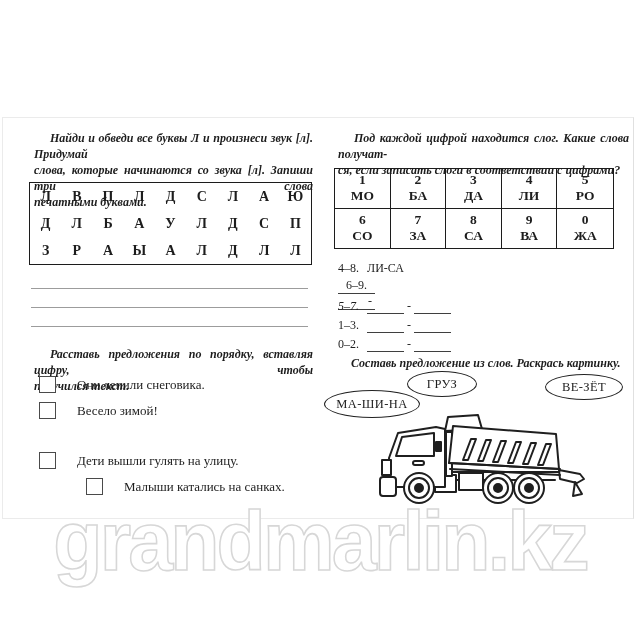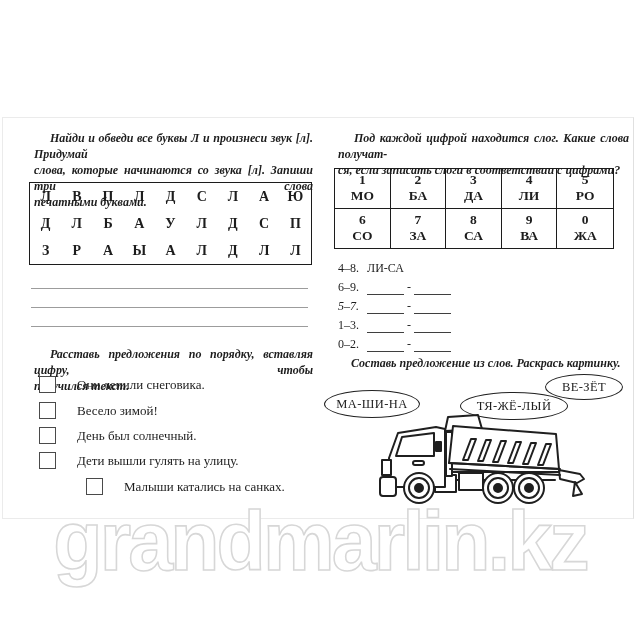--- a/index.html
+++ b/index.html
@@ -94,24 +94,20 @@
   </div>
 
   <div class="abs sentence-row" style="left:36px;top:258px;width:270px;">
     <span class="cbox"></span>
     <span>Они лепили снеговика.</span>
   </div>
   <div class="abs sentence-row" style="left:36px;top:284px;width:270px;">
     <span class="cbox"></span>
     <span>Весело зимой!</span>
   </div>
-  <div class="abs sentence-row" style="left:36px;top:309px;width:270px;">
-    <span class="cbox"></span>
-    <span>День был солнечный.</span>
-  </div>
   <div class="abs sentence-row" style="left:36px;top:334px;width:270px;">
     <span class="cbox"></span>
     <span>Дети вышли гулять на улицу.</span>
   </div>
   <div class="abs sentence-row" style="left:36px;top:360px;width:270px;padding-left:47px;">
     <span class="cbox"></span>
     <span>Малыши катались на санках.</span>
   </div>
 
   <div class="abs task" style="left:335px;top:12px;width:291px;font-family:Liberation Serif, serif;">
@@ -159,21 +155,21 @@
     <div class="sylcell lastcol lastrow">
       <span>0</span>
       <span>ЖА</span>
     </div>
   </div>
 
   <div class="abs ansrow" style="left:335px;top:141px;">
     <span class="anslabel">4–8.</span>
     <span>ЛИ-СА</span>
   </div>
-  <div class="abs ansrow" style="left:335px;top:160px;">
+  <div class="abs ansrow" style="left:335px;top:160px;flex-direction:column;">
     <span class="anslabel">6–9.</span>
     <span class="blank"></span>
     <span class="dashsep">-</span>
     <span class="blank"></span>
   </div>
   <div class="abs ansrow" style="left:335px;top:179px;font-style:italic;">
     <span class="anslabel">5–7.</span>
     <span class="blank"></span>
     <span class="dashsep">-</span>
     <span class="blank"></span>
@@ -191,22 +187,22 @@
     <span class="blank"></span>
   </div>
 
   <div class="abs task" style="left:348px;top:237px;width:291px;">
     <div>Составь предложение из слов. Раскрась картинку.</div>
   </div>
 
   <div class="abs bubble" style="left:321px;top:272px;width:94px;height:26px;justify-content:center;">
     <span>МА-ШИ-НА</span>
   </div>
-  <div class="abs bubble" style="left:457px;top:274px;width:106px;height:26px;">
-    <span>ТЯ-ЖЁ-ЛЫЙ</span>
+  <div class="abs bubble" style="left:404px;top:253px;width:68px;height:24px;">
+    <span>ГРУЗ</span>
   </div>
   <div class="abs bubble" style="left:542px;top:256px;width:76px;height:24px;text-align:center;">
     <span>ВЕ-ЗЁТ</span>
   </div>
 
   <svg class="abs" style="left:376px;top:296px;" width="250" height="102" viewBox="0 0 250 102">
     <g stroke="#1f1f1f" stroke-width="2" fill="none" stroke-linejoin="round" stroke-linecap="round">
 
       <path d="M64 58 H184"></path>
       <path d="M64 66 H176"></path>

